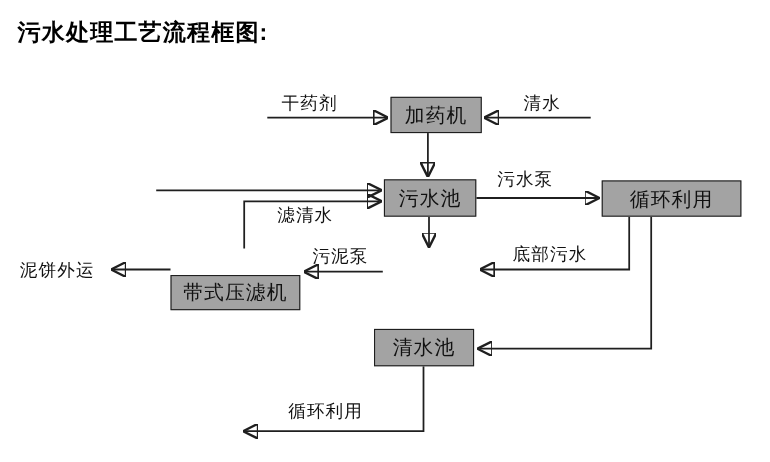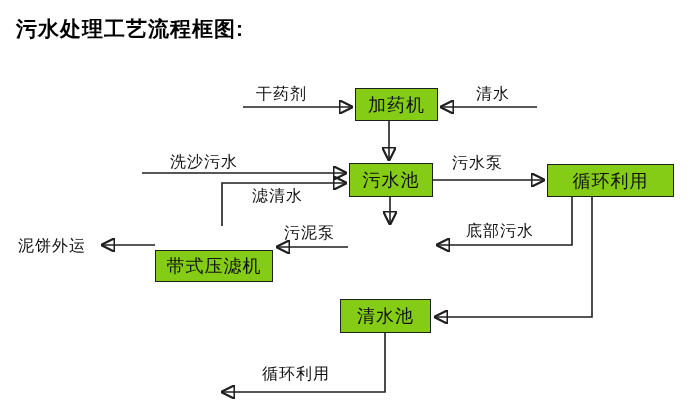--- a/index.html
+++ b/index.html
@@ -7,21 +7,21 @@
     position:relative;width:700px;height:420px;background:#ffffff;
     font-family:"Liberation Sans","DejaVu Sans",sans-serif;
     color:#111;overflow:hidden;
   }
   .page-title{
     position:absolute;left:16px;top:15px;
     font-size:21px;font-weight:bold;letter-spacing:1px;color:#000;
   }
   .node{
     position:absolute;box-sizing:border-box;
-    border:1.6px solid #1f1f1f;background:#84cc16;
+    border:1.6px solid #1f1f1f;background:#a3a3a3;
     display:flex;align-items:center;justify-content:center;
     font-size:18px;color:#111;letter-spacing:1px;white-space:nowrap;
   }
   .flow-label{
     position:absolute;font-size:16px;color:#111;
     letter-spacing:1px;white-space:nowrap;
   }
   svg.wires{position:absolute;left:0;top:0;width:700px;height:420px;}
   svg.wires path, svg.wires line, svg.wires polyline{
     fill:none;stroke:#1f1f1f;stroke-width:1.6;
@@ -74,21 +74,20 @@
 
 
   <div class="node" style="left:155px;top:226px;width:118px;height:32px;margin-top:24px;">带式压滤机</div>
 
   <div class="node" style="left:340px;top:299px;width:91px;height:34px;">清水池</div>
 
   <div class="flow-label" style="left:256px;top:84px;">干药剂</div>
 
   <div class="flow-label" style="left:476px;top:84px;">清水</div>
 
-  <div class="flow-label" style="left:170px;top:152px;">洗沙污水</div>
 
   <div class="flow-label" style="left:452px;top:153px;">污水泵</div>
 
   <div class="flow-label" style="left:252px;top:186px;">滤清水</div>
 
   <div class="flow-label" style="left:284px;top:223px;">污泥泵</div>
 
   <div class="flow-label" style="left:466px;top:221px;">底部污水</div>
 
   <div class="flow-label" style="left:18px;top:236px;">泥饼外运</div>

